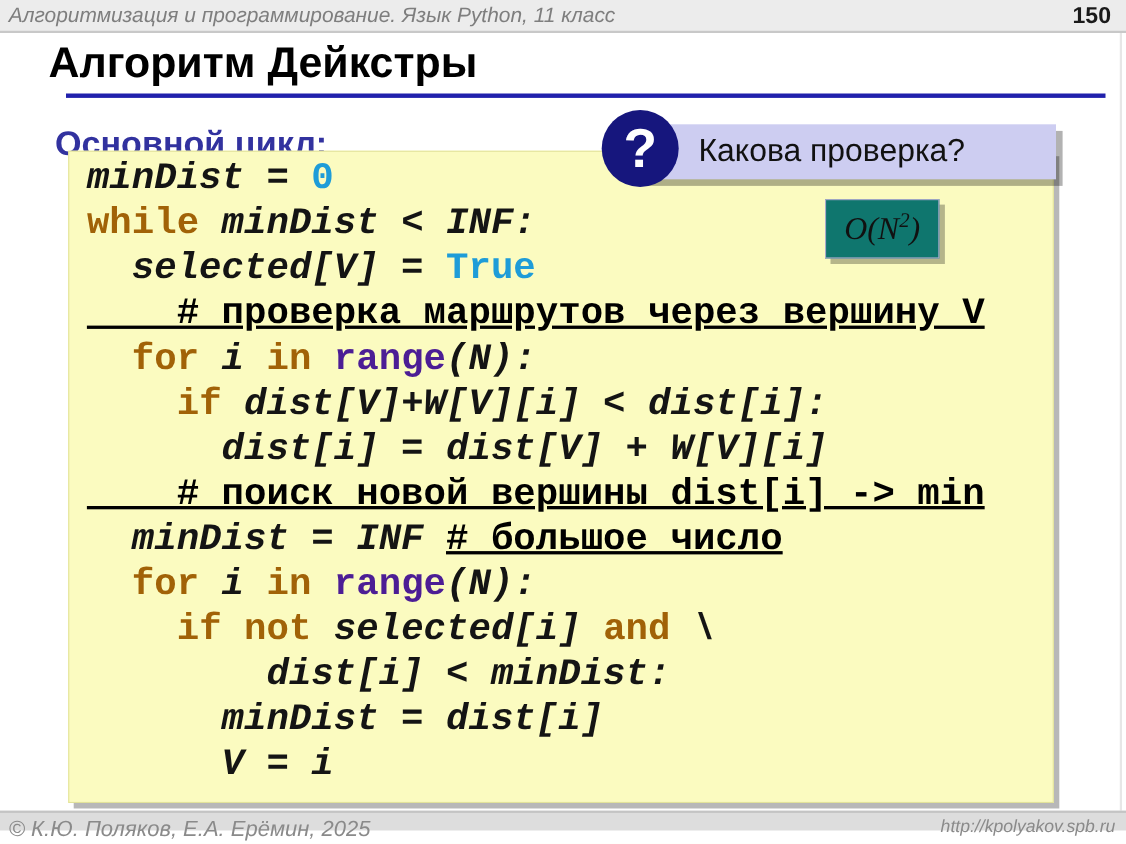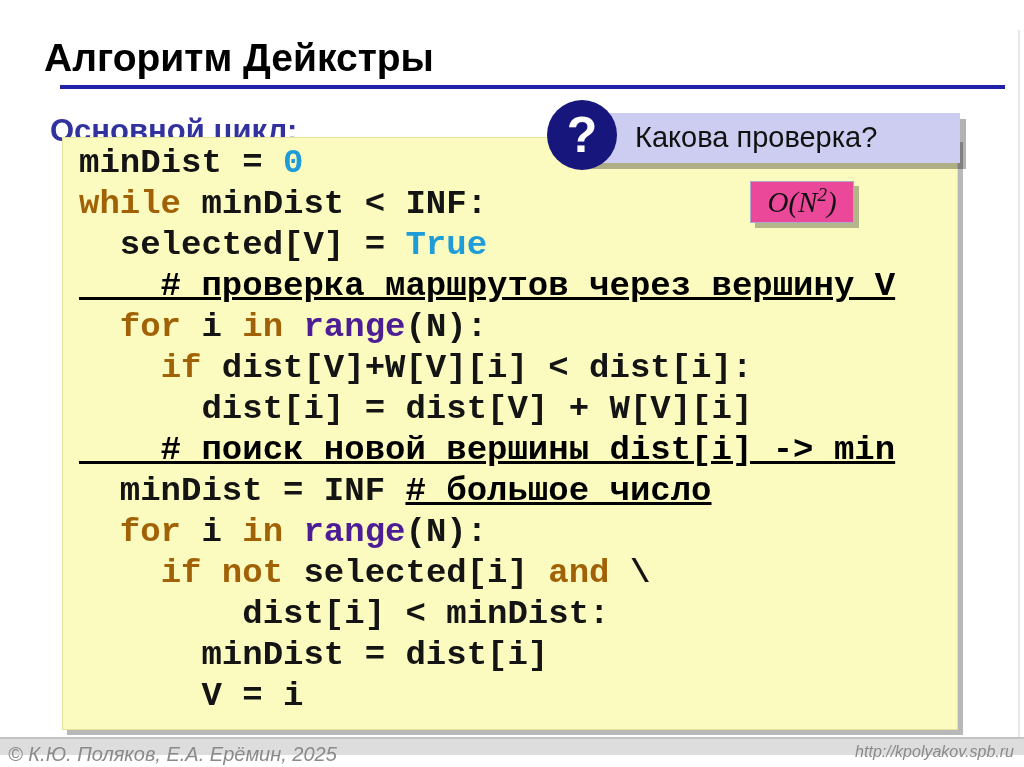--- a/index.html
+++ b/index.html
@@ -23,41 +23,41 @@
   .subtitle{position:absolute;left:50px;top:99px;font-size:31px;
           font-weight:bold;color:#32329f;margin-top:14px;}
 
   
   .code-box{position:absolute;left:62px;top:137px;width:896px;height:593px;
           background:#fbfbc0;border:1px solid #e3e39a;box-sizing:border-box;
           box-shadow:5px 5px 0 rgba(0,0,0,0.28);}
   .code{position:absolute;left:16px;top:5px;
           font-family:"Liberation Mono","DejaVu Sans Mono",monospace;
           font-weight:bold;font-size:34px;line-height:41px;white-space:pre;}
-  .tok-pl{color:#141414;}
+  .tok-pl{color:#141414;font-style:italic;}
   .tok-kw{color:#a16207;}
   .tok-num{color:#1e9cd8;}
   .tok-fn{color:#4c1d95;}
   .tok-com{color:#000000;text-decoration:underline;}
 
   
   .q-box{position:absolute;left:582px;top:113px;width:378px;height:50px;
           background:#cdcdf1;box-shadow:6px 6px 0 rgba(0,0,0,0.30);}
   .q-label{position:absolute;left:53px;top:8px;font-size:29px;color:#111;
           white-space:nowrap;}
   .q-circle{position:absolute;left:547px;top:100px;width:70px;height:70px;
           border-radius:50%;background:#16167d;z-index:5;}
   .q-mark{position:absolute;left:0;top:0;width:70px;height:70px;
           display:flex;align-items:center;justify-content:center;
           color:#fff;font-size:50px;font-weight:bold;
           font-family:"Liberation Sans",sans-serif;}
 
   
-  .o-box{position:absolute;left:750px;top:181px;width:104px;height:42px;
-          background:#ec4899;border:1px solid #aaaacc;box-sizing:border-box;
+  .o-box{position:absolute;left:750px;top:181px;width:104px;height:54px;
+          background:#0f766e;border:1px solid #aaaacc;box-sizing:border-box;
           box-shadow:5px 5px 0 rgba(0,0,0,0.28);
           display:flex;align-items:center;justify-content:center;}
   .o-text{font-family:"Liberation Serif","DejaVu Serif",serif;
           font-style:italic;font-size:29px;color:#111;}
   .o-text sup{font-size:19px;line-height:0;}
 
   
   .footer{position:absolute;left:0;top:737px;width:1024px;height:18px;
           background:#dddddd;border-top:2px solid #c4c4c4;box-sizing:border-box;}
   .footer-left{position:absolute;left:8px;top:4px;font-size:20px;
@@ -66,20 +66,24 @@
           font-style:italic;color:#8a8a8a;white-space:nowrap;}
 
   .v-line{position:absolute;left:1018px;top:30px;width:2px;height:707px;
           background:#e7e7e7;}
 </style>
 </head>
 <body>
 
 <div id="slide">
 
+  <div class="header">
+    <div class="header-title">Алгоритмизация и программирование. Язык Python, 11 класс</div>
+    <div class="page-number">150</div>
+  </div>
 
   <div class="slide-title">Алгоритм Дейкстры</div>
   <div class="title-underline"></div>
 
   <div class="subtitle">Основной цикл:</div>
 
   <div class="code-box">
     <div class="code"><div class="code-line"><span class="tok-pl">minDist = </span><span class="tok-num">0</span></div><div class="code-line"><span class="tok-kw">while</span><span class="tok-pl"> minDist &lt; INF:</span></div><div class="code-line"><span class="tok-pl">  selected[V] = </span><span class="tok-num">True</span></div><div class="code-line"><span class="tok-com">    # проверка маршрутов через вершину V</span></div><div class="code-line"><span class="tok-pl">  </span><span class="tok-kw">for</span><span class="tok-pl"> i </span><span class="tok-kw">in</span><span class="tok-pl"> </span><span class="tok-fn">range</span><span class="tok-pl">(N):</span></div><div class="code-line"><span class="tok-pl">    </span><span class="tok-kw">if</span><span class="tok-pl"> dist[V]+W[V][i] &lt; dist[i]:</span></div><div class="code-line"><span class="tok-pl">      dist[i] = dist[V] + W[V][i]</span></div><div class="code-line"><span class="tok-com">    # поиск новой вершины dist[i] -&gt; min</span></div><div class="code-line"><span class="tok-pl">  minDist = INF </span><span class="tok-com"># большое число</span></div><div class="code-line"><span class="tok-pl">  </span><span class="tok-kw">for</span><span class="tok-pl"> i </span><span class="tok-kw">in</span><span class="tok-pl"> </span><span class="tok-fn">range</span><span class="tok-pl">(N):</span></div><div class="code-line"><span class="tok-pl">    </span><span class="tok-kw">if</span><span class="tok-pl"> </span><span class="tok-kw">not</span><span class="tok-pl"> selected[i] </span><span class="tok-kw">and</span><span class="tok-pl"> \</span></div><div class="code-line"><span class="tok-pl">        dist[i] &lt; minDist:</span></div><div class="code-line"><span class="tok-pl">      minDist = dist[i]</span></div><div class="code-line"><span class="tok-pl">      V = i</span></div></div>
   </div>
 

